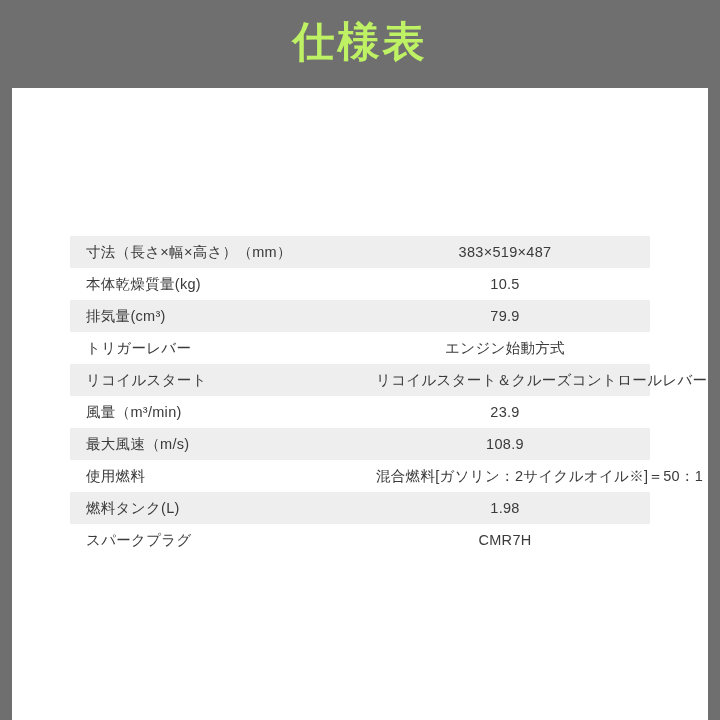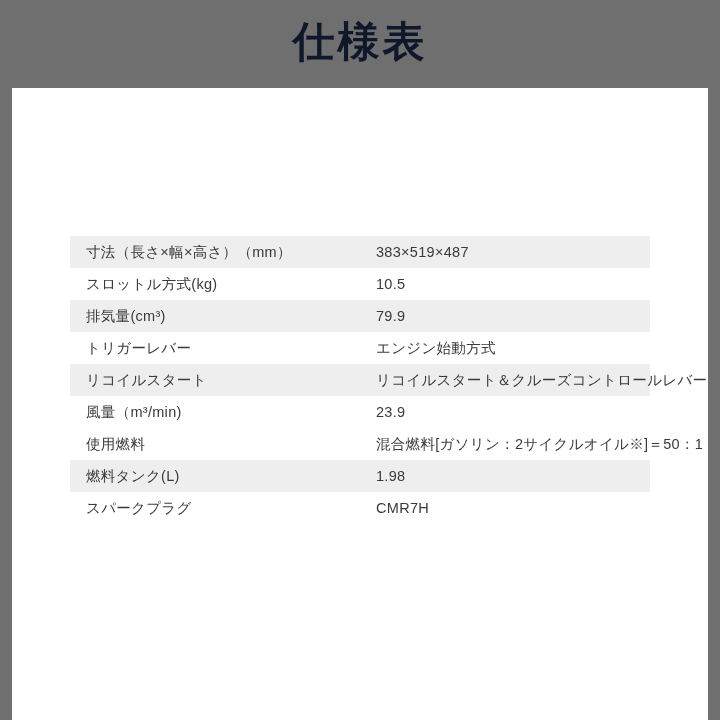--- a/index.html
+++ b/index.html
@@ -35,21 +35,21 @@
     left: 0;
     width: 720px;
     height: 88px;
     background: #6f6f6f;
     display: flex;
     align-items: center;
     justify-content: center;
     box-sizing: border-box;
   }
   .header-title {
-    color: #0f172a;
+    color: #bef264;
     font-size: 42px;
     font-weight: bold;
     letter-spacing: 3px;
     line-height: 1;
     margin: 0;
     padding-bottom: 4px;
   }
   .body-area {
     position: absolute;
     top: 88px;
@@ -81,21 +81,21 @@
     color: #3a3a3a;
     padding: 0 16px;
     vertical-align: middle;
     white-space: nowrap;
     letter-spacing: 0.3px;
   }
   .spec-table td.label {
     text-align: left;
   }
   .spec-table td.value {
-    text-align: left;
+    text-align: center;
   }
 </style>
 </head>
 <body>
 
 <div class="page">
 
   <div class="side-band left"></div>
   <div class="side-band right"></div>
 
@@ -104,38 +104,42 @@
   </div>
 
   <div class="body-area">
     <table class="spec-table">
       <tbody>
         <tr class="odd">
           <td class="label">寸法（長さ×幅×高さ）（mm）</td>
           <td class="value">383×519×487</td>
         </tr>
         <tr class="even">
-          <td class="label">スロットル方式(kg)</td>
+          <td class="label">本体乾燥質量(kg)</td>
           <td class="value">10.5</td>
         </tr>
         <tr class="odd">
           <td class="label">排気量(cm³)</td>
           <td class="value">79.9</td>
         </tr>
         <tr class="even">
           <td class="label">トリガーレバー</td>
           <td class="value">エンジン始動方式</td>
         </tr>
         <tr class="odd">
           <td class="label">リコイルスタート</td>
           <td class="value">リコイルスタート＆クルーズコントロールレバー</td>
         </tr>
         <tr class="even">
           <td class="label">風量（m³/min)</td>
           <td class="value">23.9</td>
+        </tr>
+        <tr class="odd">
+          <td class="label">最大風速（m/s)</td>
+          <td class="value">108.9</td>
         </tr>
         <tr class="even">
           <td class="label">使用燃料</td>
           <td class="value">混合燃料[ガソリン：2サイクルオイル※]＝50：1</td>
         </tr>
         <tr class="odd">
           <td class="label">燃料タンク(L)</td>
           <td class="value">1.98</td>
         </tr>
         <tr class="even">

